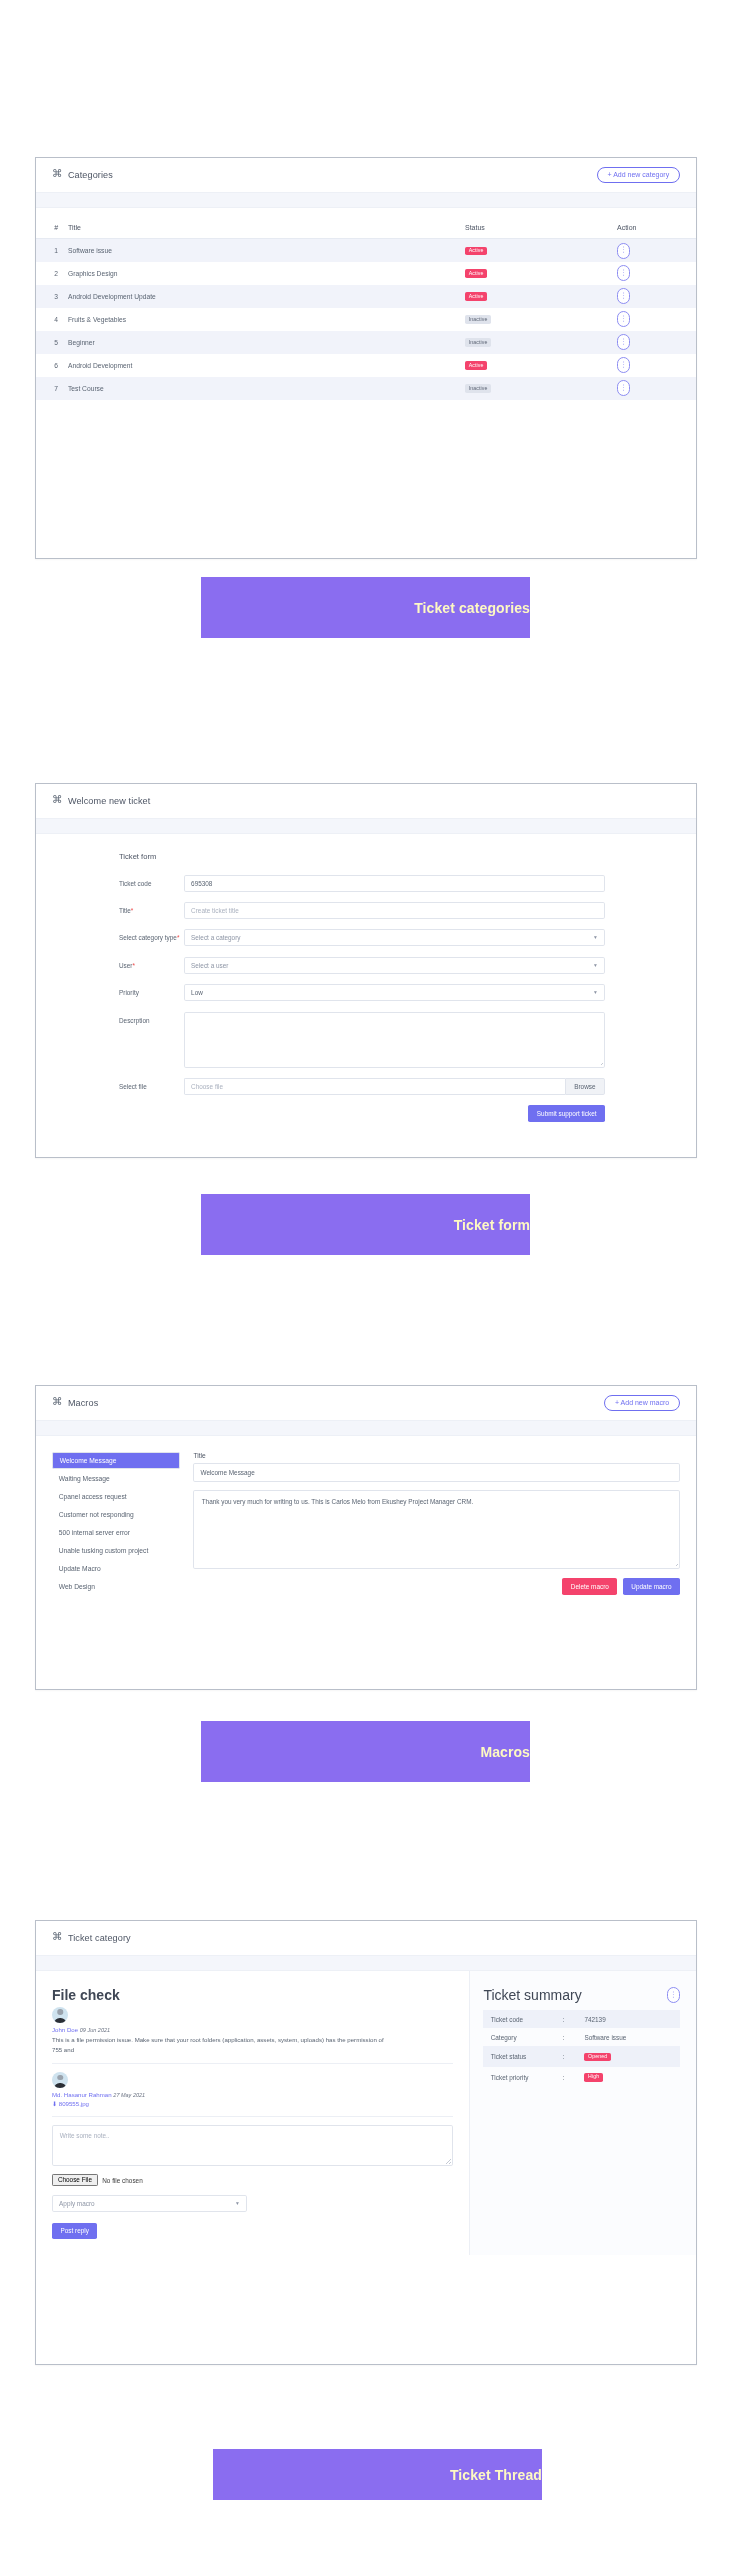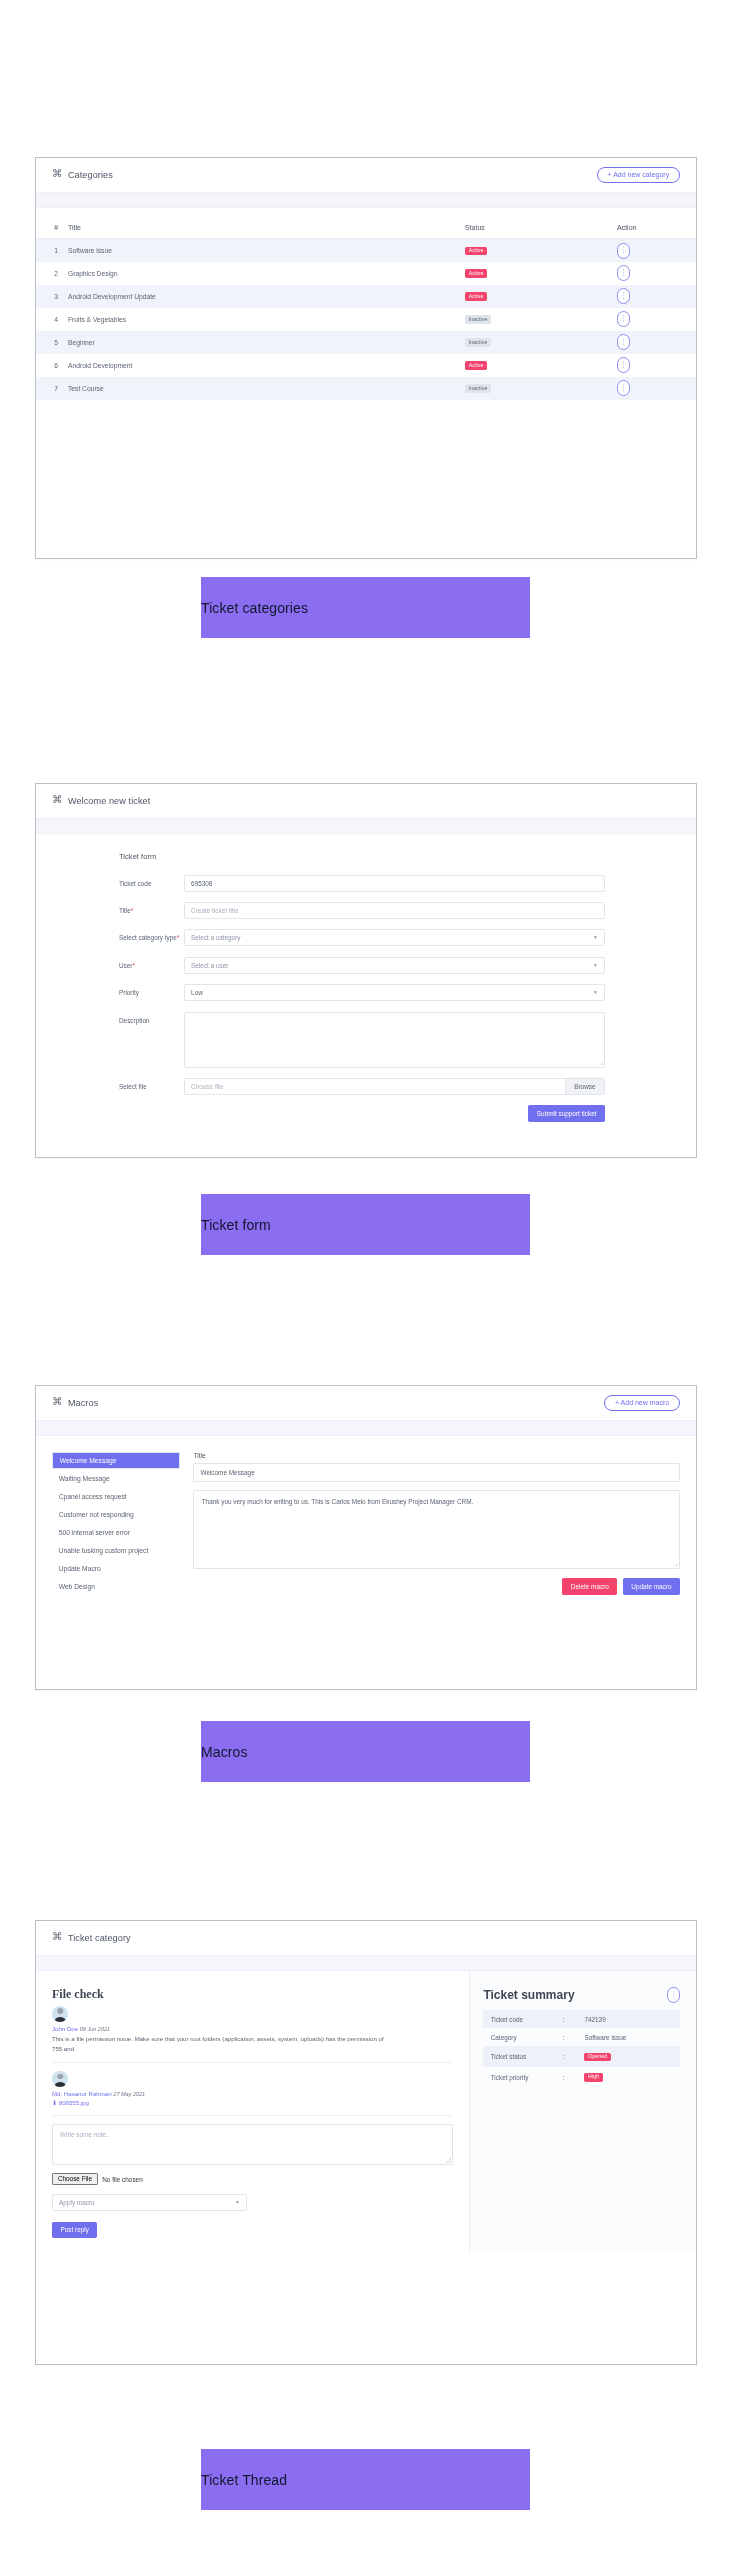--- a/index.html
+++ b/index.html
@@ -85,24 +85,25 @@
     color:#6f6ff0; font-size:6.1px; line-height:1;
     background:#fff;
     cursor:pointer;
   }
   .dots-btn span { display:block; font-size:5.5px; letter-spacing:0; transform:scaleY(1.4); }
 
   
   .banner {
     position:absolute;
     background:#8a6df0;
-    color:#0f172a;
-    display:flex; align-items:center; justify-content:flex-start;
+    color:#fef9c3;
+    display:flex; align-items:center; justify-content:flex-end;
     font-size:14px;
     letter-spacing:0.1px;
+    font-weight:bold;
   }
 
   
   .form-wrap { padding:18.3px 16px 16px 16px; }
   .form-section-title { font-size:7.6px; color:#4d5564; margin:0 0 13.4px 67px; }
   .frow { display:flex; align-items:flex-start; margin-bottom:10.4px; }
   .flabel {
     width:132px; padding-left:67px;
     font-size:6.4px; color:#5a6472; padding-top:4.9px;
     flex:0 0 132px;
@@ -190,21 +191,21 @@
     background:
       linear-gradient(135deg,transparent 45%,#c5cad4 45%,#c5cad4 55%,transparent 55%),
       linear-gradient(135deg,transparent 70%,#c5cad4 70%,#c5cad4 80%,transparent 80%);
   }
 
   
   .td-body { display:flex; padding:0; }
   .td-left { flex:1 1 auto; padding:16px 16px 16px 16px; border-right:0.6px solid #eceff5; }
   .td-right { flex:0 0 226px; padding:16px 16px 16px 13.4px; background:#fbfcfe; }
 
-  .thread-title { font-size:12px; color:#3f4755; font-weight:bold; margin-bottom:4px;font-family:Liberation Serif, serif; }
+  .thread-title { font-size:14px; color:#3f4755; font-weight:bold; margin-bottom:4px; }
   .msg { padding-bottom:8.5px; border-bottom:0.6px solid #eceff5; margin-bottom:8.5px; }
   .msg:last-of-type { }
   .avatar {
     width:16px; height:16px; border-radius:50%;
     background:#cfe3ef; position:relative; overflow:hidden; margin-bottom:3px;
   }
   .avatar::before{
     content:""; position:absolute; left:50%; top:2.4px;
     width:5.5px;height:5.5px;border-radius:50%;
     background:#9aa3ad; transform:translateX(-50%);
@@ -242,21 +243,21 @@
   }
   .native-file .nf { font-size:6.4px; color:#3b3b3b; }
   .apply-sel {
     width:195px; height:17px;
     border:0.6px solid #e0e4ec; border-radius:1.8px; background:#fff;
     font-size:6.4px; color:#8d95a5; padding:0 6.1px;
     display:flex; align-items:center; justify-content:space-between;
     margin-bottom:10.4px;
   }
 
-  .summary-title { font-size:12px; color:#3f4755; font-weight:bold; }
+  .summary-title { font-size:14px; color:#3f4755; font-weight:normal; }
   .summary-head { display:flex; align-items:center; justify-content:space-between; margin-bottom:7.3px; }
   table.summary { width:100%; border-collapse:collapse; }
   table.summary td {
     font-size:6.4px; color:#5a6472;
     padding:5.5px 0; height:17px; vertical-align:middle;
   }
   table.summary tr.alt td { background:#eef1f9; }
   .s-key { width:79px; padding-left:7.3px !important; }
   .s-col { width:22px; color:#9aa2b1; }
 </style>
@@ -554,16 +555,16 @@
               <td class="s-col">:</td>
               <td><span class="badge high">High</span></td>
             </tr>
           </tbody>
       </table>
     </div>
 
   </div>
 </div>
 
-<div class="banner" style="left:201px; top:2449px; width:329px; height:61px;">
+<div class="banner" style="left:213px; top:2449px; width:329px; height:51px;">
   <span>Ticket Thread</span>
 </div>
 
 
 </body></html>

